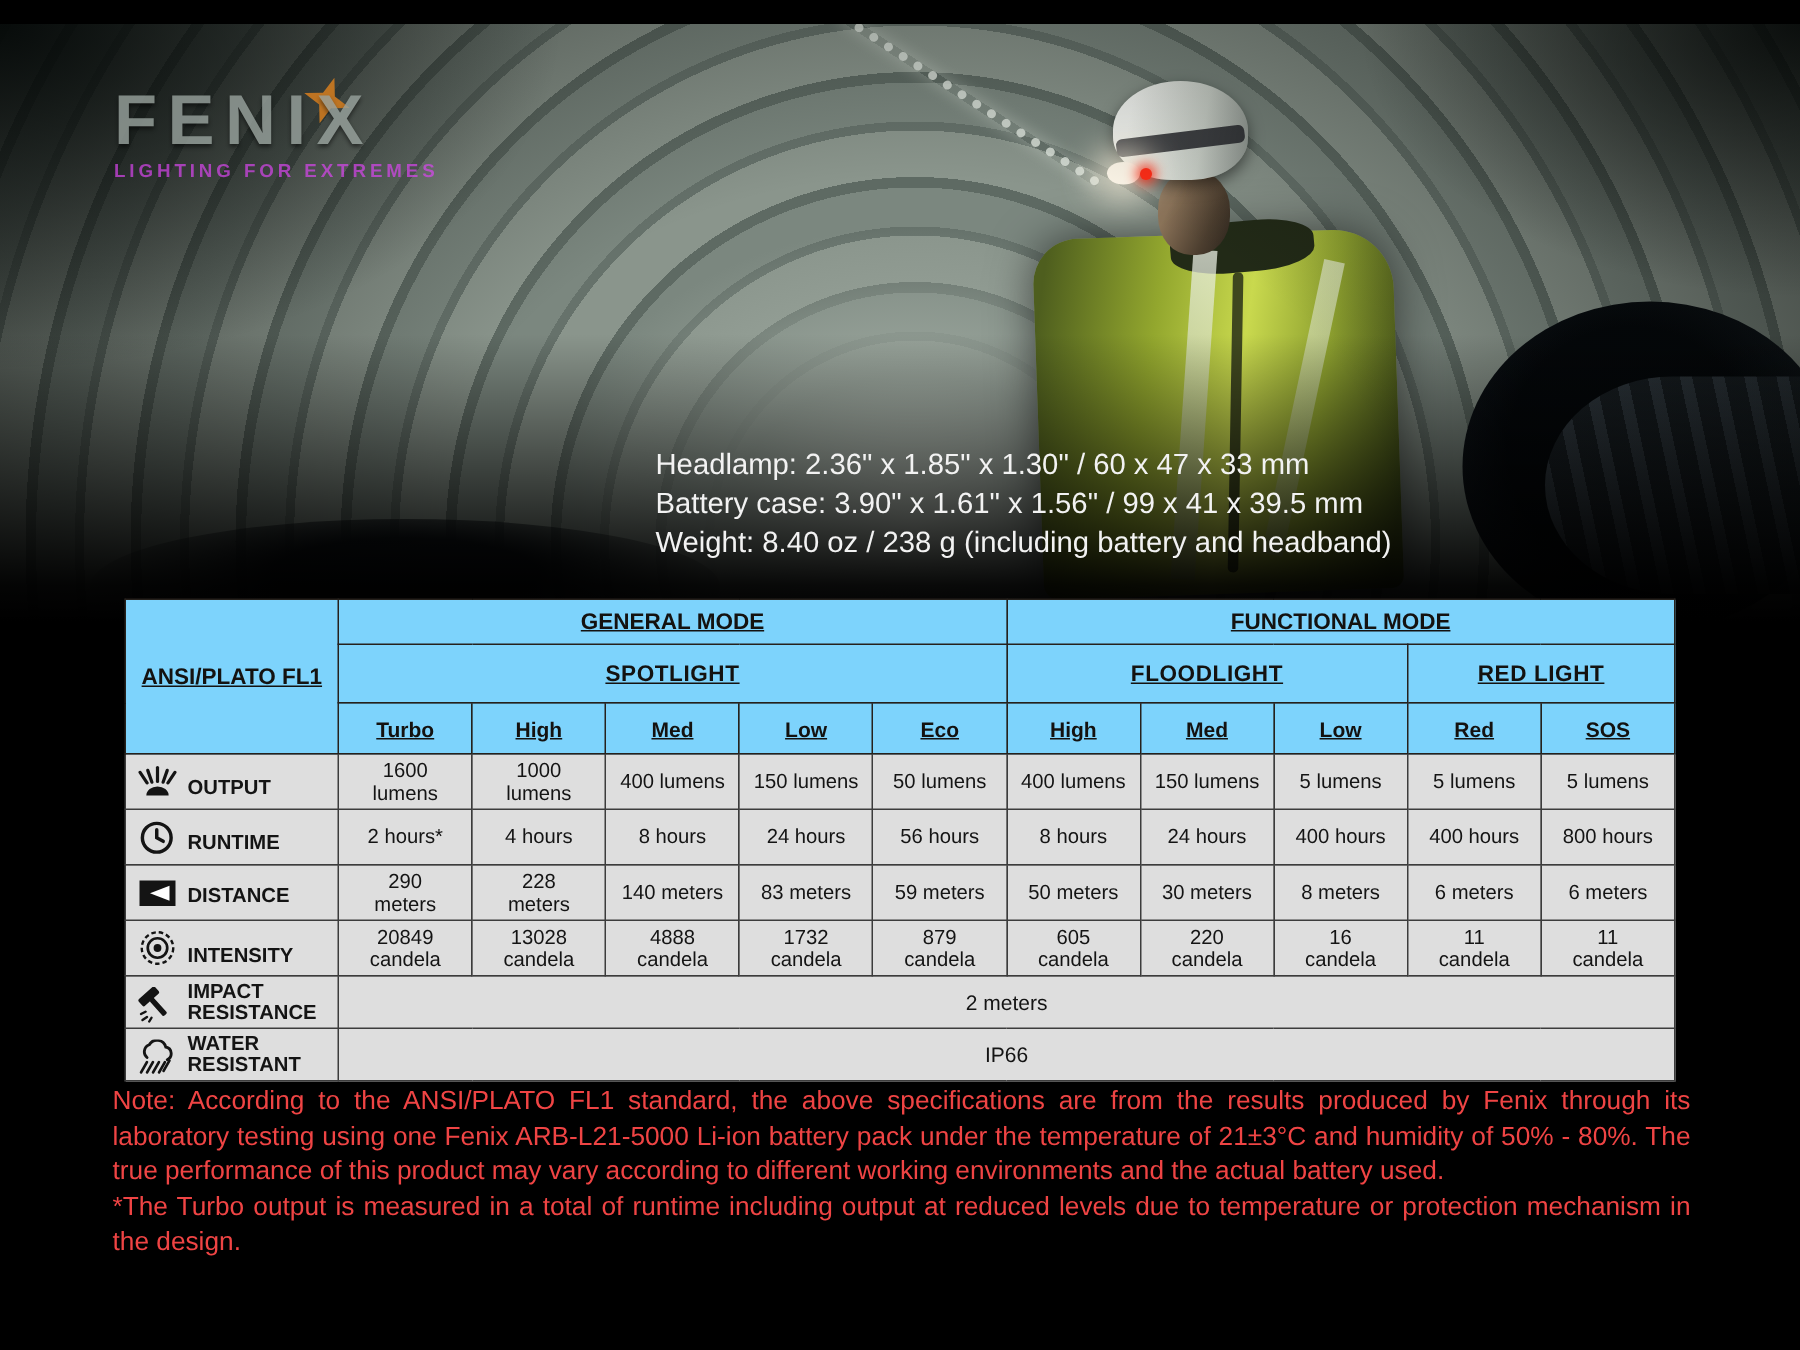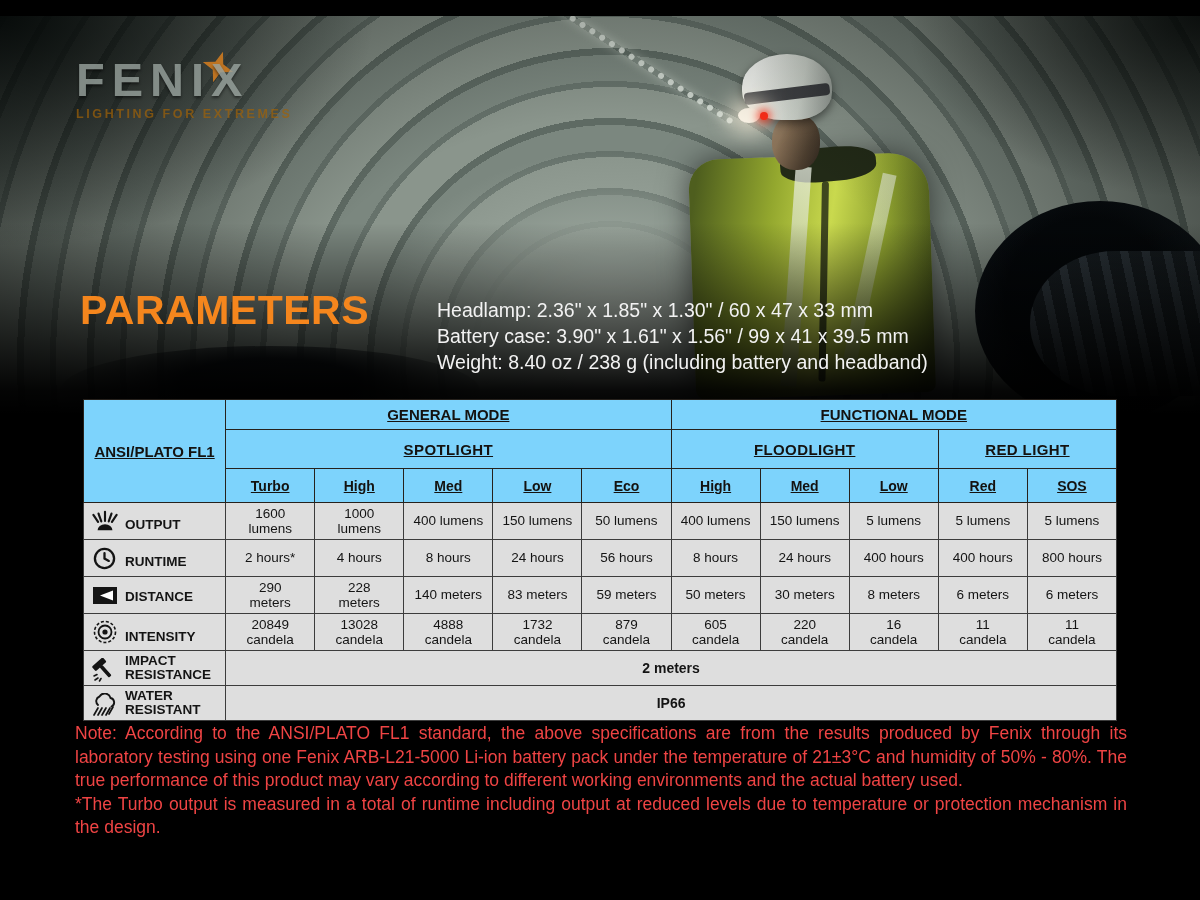--- a/index.html
+++ b/index.html
@@ -52,38 +52,38 @@
   .jacket-collar{position:absolute;left:92px;top:-8px;width:96px;height:34px;border-radius:40%;
     background:#222a17;transform:rotate(-3deg);}
 
   
   .logo{position:absolute;left:76px;top:40px;}
   .logo-star{position:absolute;left:126px;top:-5px;width:32px;height:32px;background:#cd7a20;
     clip-path:polygon(50% 0,63% 37%,100% 50%,63% 63%,50% 100%,37% 63%,0 50%,37% 37%);
     transform:rotate(18deg);opacity:.9;}
   .logo-text{font-size:47px;font-weight:800;letter-spacing:7px;color:#99a39e;opacity:.8;
     text-shadow:0 2px 3px rgba(0,0,0,.6);line-height:1;}
-  .logo-tagline{margin-top:4px;font-size:12.5px;letter-spacing:2.6px;color:#a16207;opacity:.7;font-weight:bold;}
+  .logo-tagline{margin-top:4px;font-size:12.5px;letter-spacing:2.6px;color:#d946ef;opacity:.7;font-weight:bold;}
 
   
   .title-block{position:absolute;left:80px;top:288px;color:#F5861D;font-size:41px;font-weight:800;
     line-height:45px;letter-spacing:.5px;}
   .dims{position:absolute;left:437px;top:297px;color:#f2f2f2;font-size:19.5px;line-height:26px;}
 
   
   .spec-table{position:absolute;left:83px;top:399px;border-collapse:collapse;table-layout:fixed;width:1034px;
     border:1px solid #1c1c1c;}
   .spec-table td{border:1px solid #3c3c3c;padding:0 3px;text-align:center;vertical-align:middle;}
   .hd{background:#7dd3fc;color:#141210;font-weight:bold;border:1px solid #26211c !important;text-decoration:underline;}
   .mode-row td{height:29px;font-size:15px;}
   .beam-row td{height:38px;font-size:15px;letter-spacing:.4px;}
   .level-row td{height:33px;font-size:14px;}
   .corner-cell{font-size:15px;}
   .dc{background:#dedede;color:#141414;font-size:13.5px;line-height:1.12;white-space:pre-line;height:36px;}
-  .span-val{background:#dedede;color:#141414;font-size:14px;height:34px;font-weight:bold;}
+  .span-val{background:#dedede;color:#141414;font-size:14px;height:34px;}
   .lbl-cell{background:#dedede;height:36px;padding:0 0 0 7px !important;}
   .lbl-inner{display:flex;align-items:flex-end;gap:7px;}
   .ricon{flex:0 0 27px;display:flex;align-items:center;justify-content:center;}
   .lbl-text{font-weight:bold;font-size:13.5px;color:#141414;line-height:1.05;white-space:pre-line;text-align:left;}
 
   
   .note{position:absolute;left:75px;top:722px;width:1052px;color:#ef4444;font-size:17.5px;
     line-height:23.5px;text-align:justify;}
   .note p{margin:0;}
 </style>
@@ -113,21 +113,20 @@
     <div class="photo-fade"></div>
 
     <div class="logo">
       <div class="logo-star"></div>
       <div class="logo-text">FENIX</div>
       <div class="logo-tagline">LIGHTING FOR EXTREMES</div>
     </div>
   </div>
 
   <div class="title-block">
-    <div>PARAMETERS</div>
   </div>
 
   <div class="dims">
     <div>Headlamp: 2.36" x 1.85" x 1.30" / 60 x 47 x 33 mm</div>
     <div>Battery case: 3.90" x 1.61" x 1.56" / 99 x 41 x 39.5 mm</div>
     <div>Weight: 8.40 oz / 238 g (including battery and headband)</div>
   </div>
 
   <table class="spec-table">
     <colgroup>

